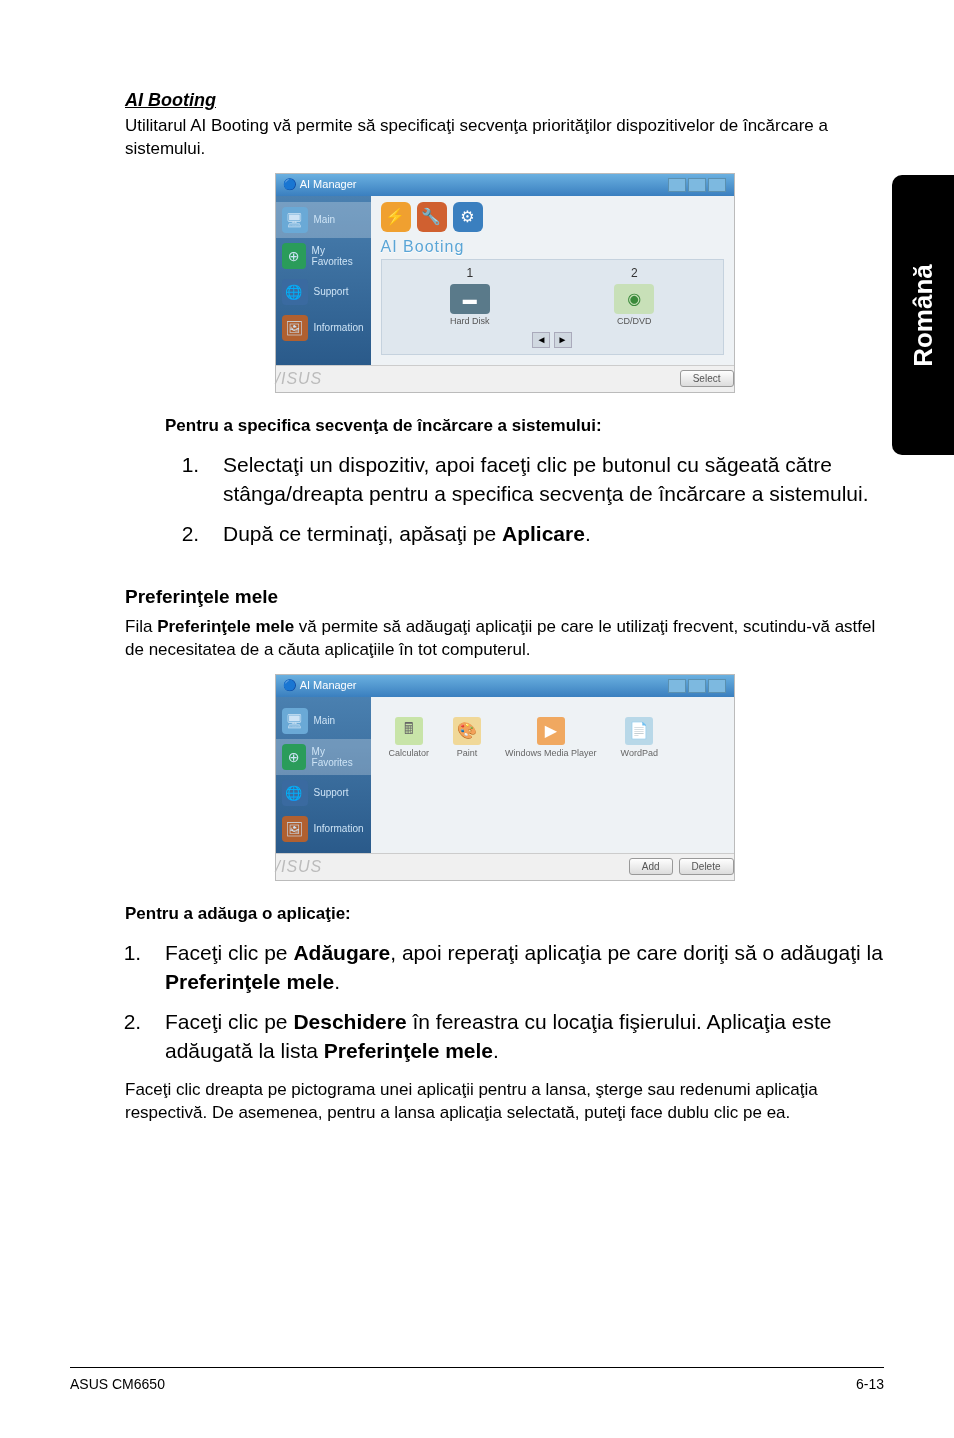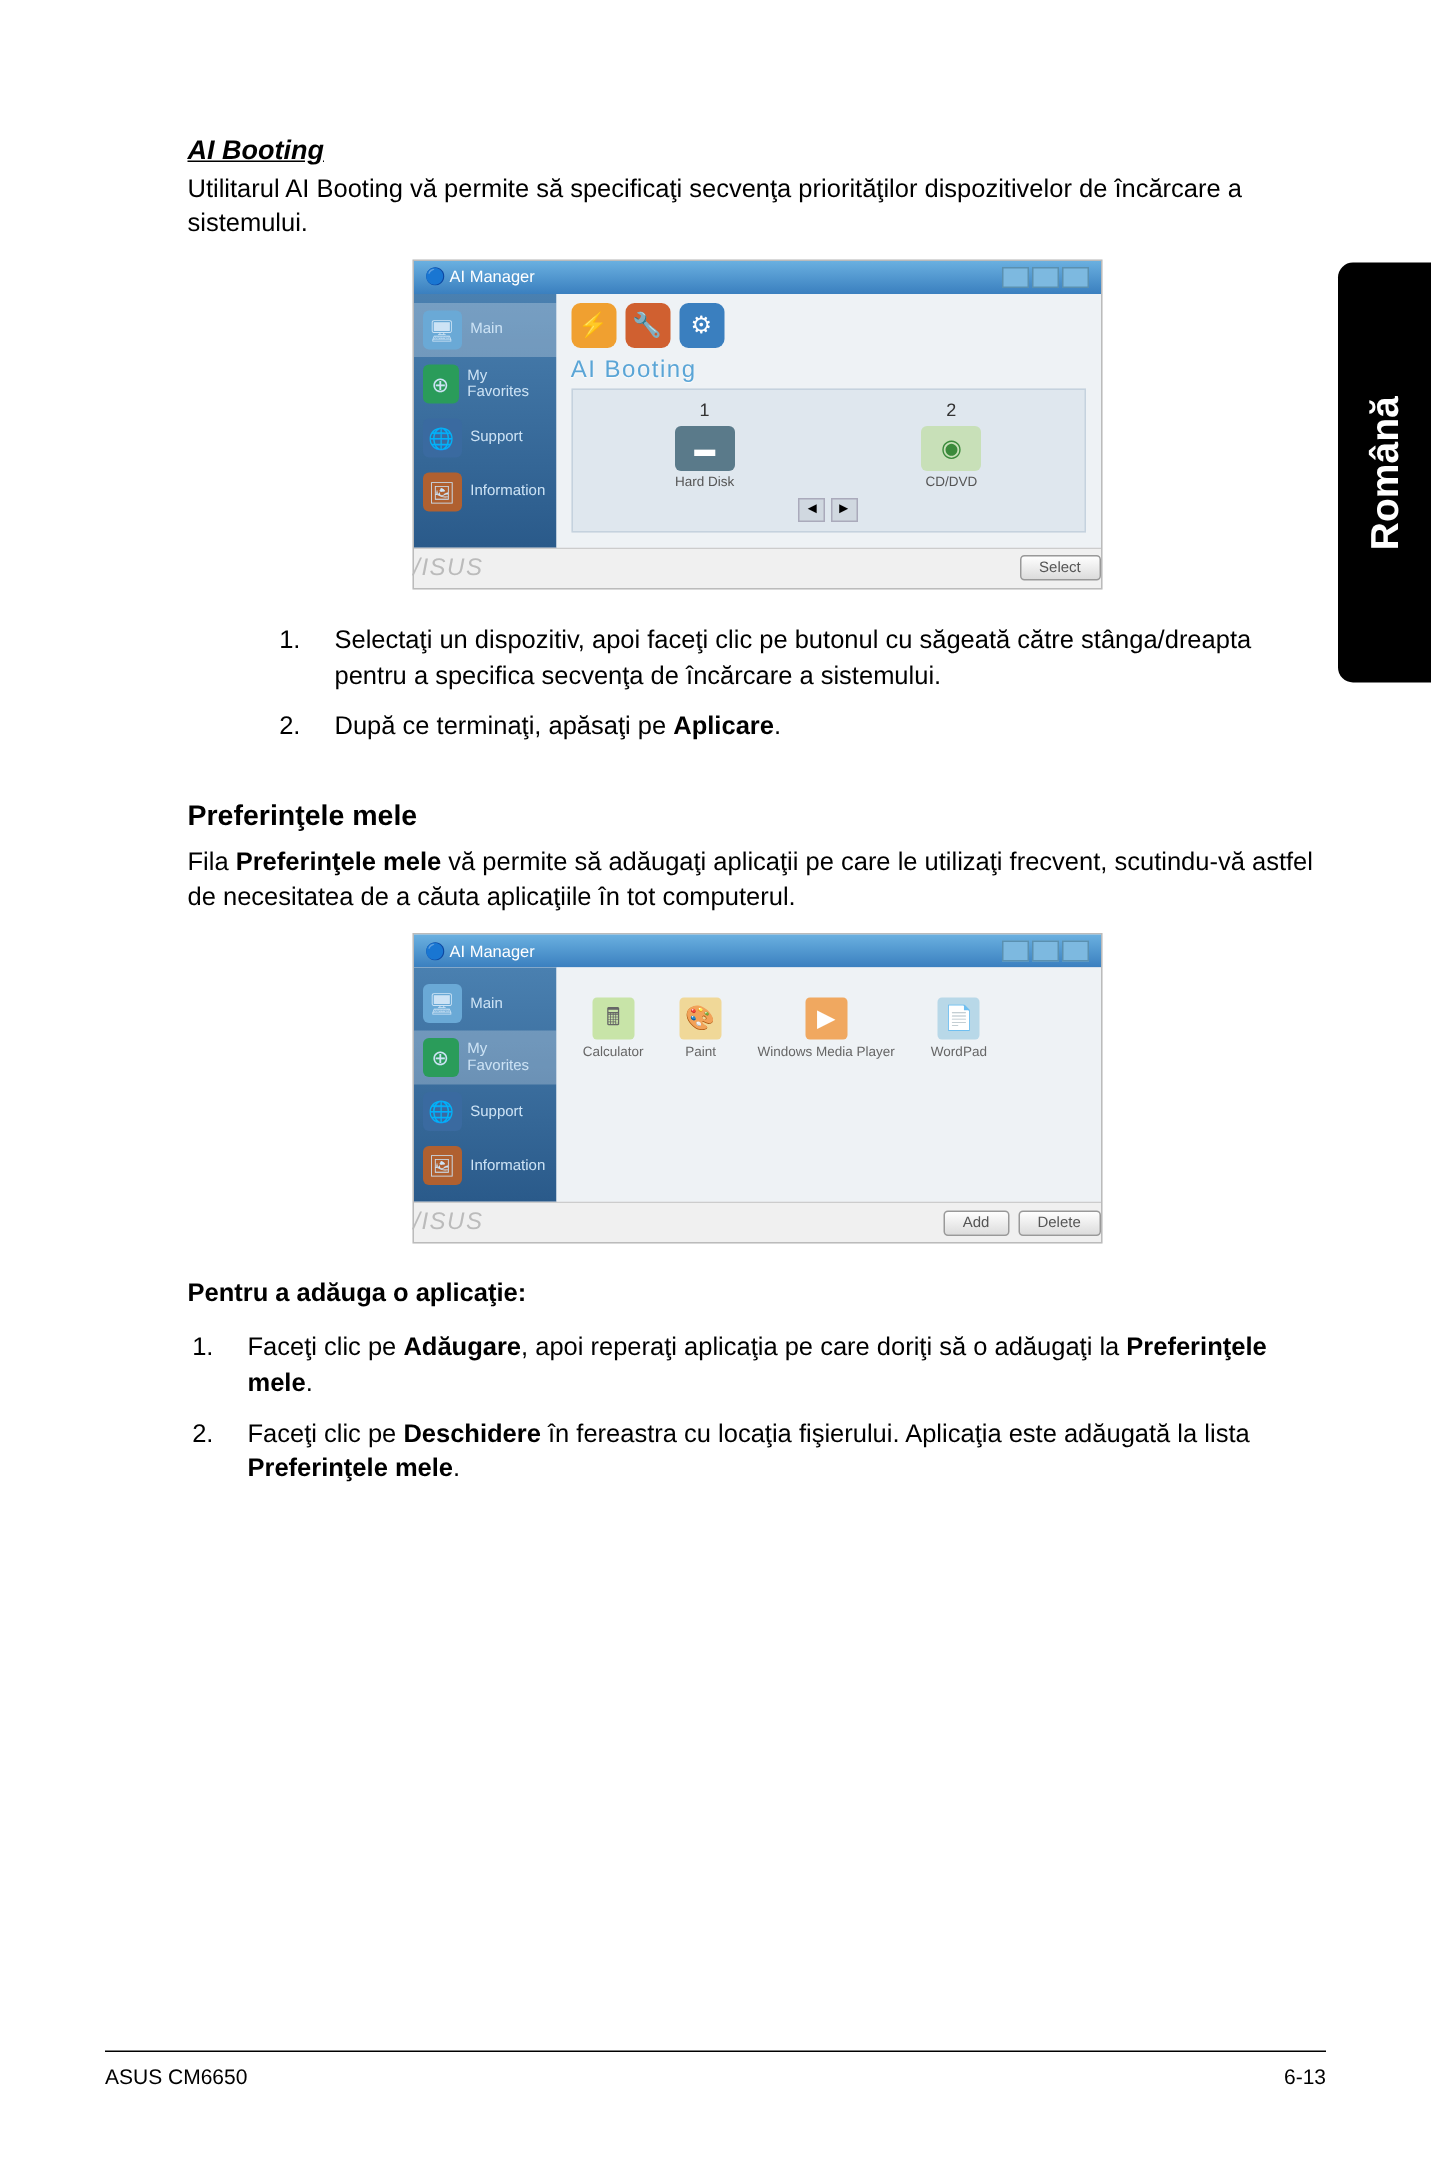--- a/index.html
+++ b/index.html
@@ -41,21 +41,21 @@
     font-size: 18px;
     margin-bottom: 4px;
   }
   .body-text {
     font-size: 17px;
     line-height: 1.35;
     margin-bottom: 12px;
   }
   .bold { font-weight: bold; }
   .indent-block { margin-left: 40px; margin-bottom: 20px; }
-  .num-list { margin-left: 40px; font-size: 17px; line-height: 1.4; }
+  .num-list { margin-left: 40px; font-size: 21px; line-height: 1.4; }
   .num-list li { margin-bottom: 10px; padding-left: 18px; list-style: decimal; }
   .section-heading {
     font-weight: bold;
     font-size: 19px;
     margin-top: 38px;
     margin-bottom: 8px;
   }
   
   .mock {
     width: 460px;
@@ -238,20 +238,21 @@
     </div>
     <div class="mock-footer">
       <span class="brand">/ISUS</span>
       <div class="btns">
         <button>Select</button>
       </div>
     </div>
   </div>
 
   <div class="indent-block">
+    <div class="body-text bold">Pentru a specifica secvenţa de încărcare a sistemului:</div>
     <ol class="num-list">
       <li><span>Selectaţi un dispozitiv, apoi faceţi clic pe butonul cu săgeată către stânga/dreapta pentru a specifica secvenţa de încărcare a sistemului.</span></li>
       <li><span>După ce terminaţi, apăsaţi pe <b>Aplicare</b>.</span></li>
     </ol>
   </div>
 
   <div class="section-heading">Preferinţele mele</div>
   <div class="body-text">
     <span>Fila </span><b>Preferinţele mele</b><span> vă permite să adăugaţi aplicaţii pe care le utilizaţi frecvent, scutindu-vă astfel de necesitatea de a căuta aplicaţiile în tot computerul.</span>
   </div>
@@ -312,19 +313,20 @@
         <button>Delete</button>
       </div>
     </div>
   </div>
 
   <div class="body-text bold">Pentru a adăuga o aplicaţie:</div>
   <ol class="num-list" style="margin-left:22px">
     <li><span>Faceţi clic pe <b>Adăugare</b>, apoi reperaţi aplicaţia pe care doriţi să o adăugaţi la <b>Preferinţele mele</b>.</span></li>
     <li><span>Faceţi clic pe <b>Deschidere</b> în fereastra cu locaţia fişierului. Aplicaţia este adăugată la lista <b>Preferinţele mele</b>.</span></li>
   </ol>
+  <div class="body-text" style="margin-top:14px">Faceţi clic dreapta pe pictograma unei aplicaţii pentru a lansa, şterge sau redenumi aplicaţia respectivă. De asemenea, pentru a lansa aplicaţia selectată, puteţi face dublu clic pe ea.</div>
 
 </div>
 
 <div class="page-footer">
   <span>ASUS CM6650</span>
   <span>6-13</span>
 </div>
 
 </body></html>

